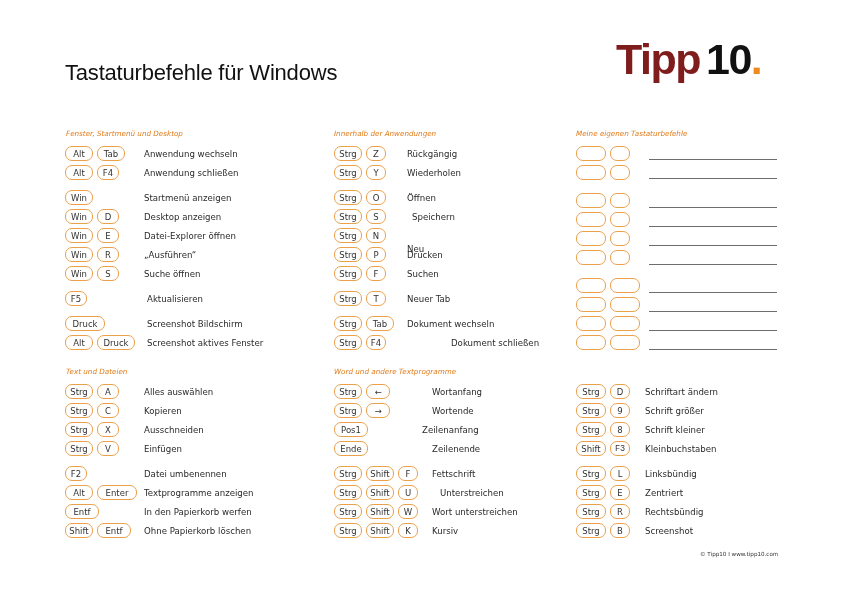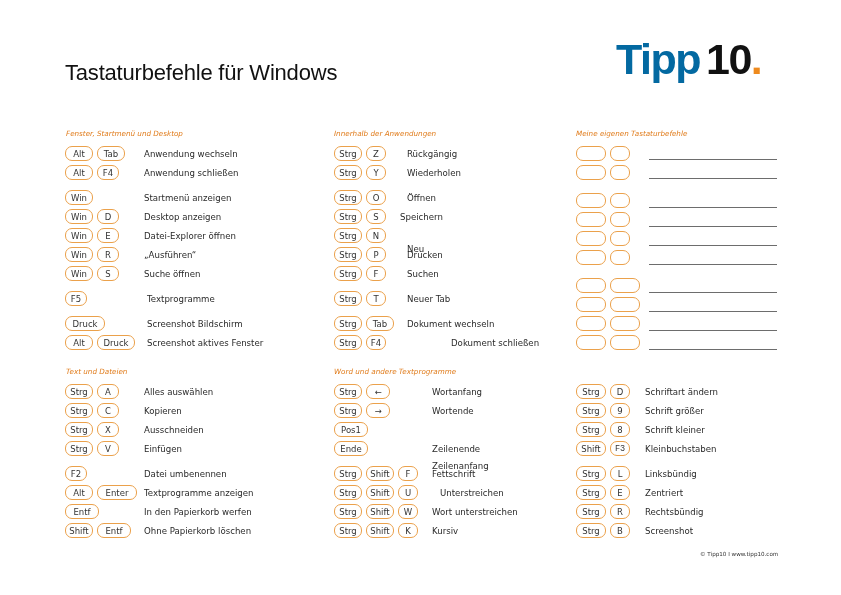--- a/index.html
+++ b/index.html
@@ -1,19 +1,19 @@
 <!DOCTYPE html>
 <html><head>
 <meta charset="utf-8">
 <style>
   html, body { margin: 0; padding: 0; background: #ffffff; }
   body { width: 841px; height: 595px; position: relative; overflow: hidden; font-family: "DejaVu Sans", sans-serif; color: #222; }
   .title { position: absolute; left: 65px; top: 60px; font-family: "Liberation Sans", sans-serif; font-size: 22px; color: #111; letter-spacing: -0.2px; }
   .logo { position: absolute; left: 616px; top: 38px; font-family: "Liberation Sans", sans-serif; font-weight: bold; font-size: 43px; letter-spacing: -1.5px; line-height: 1; }
-  .logo .tipp { color: #0369a1; text-align: right; }
+  .logo .tipp { color: #7f1d1d; text-align: right; }
   .logo .ten { color: #111; margin-left: 6px; }
   .logo .dot { color: #ee8a1e; }
   .section-title { position: absolute; font-size: 7.2px; font-style: italic; color: #e07b1a; white-space: nowrap; }
   .row { position: absolute; height: 17px; display: flex; align-items: center; }
   .key { position: absolute; top: 0; height: 15px; border: 1.2px solid #eba14b; border-radius: 7px; box-sizing: border-box; font-size: 8.5px; color: #333; display: flex; align-items: center; justify-content: center; white-space: nowrap; background: #fff; }
   .desc { position: absolute; top: 1px; font-size: 8.6px; color: #2a2a2a; white-space: nowrap; line-height: 14px; }
   .blank-line { position: absolute; height: 1px; background: #6d6d6d; }
   .footer { position: absolute; left: 700px; top: 551px; font-size: 5.6px; color: #333; white-space: nowrap; }
 </style>
 </head>
@@ -58,21 +58,21 @@
       <div class="key" style="left: 32px; width: 22px;">R</div>
       <div class="desc" style="left: 79px;">„Ausführen“</div>
     </div>
     <div class="row" style="left: 65px; top: 266px; width: 240px;">
       <div class="key" style="left: 0px; width: 28px;">Win</div>
       <div class="key" style="left: 32px; width: 22px;">S</div>
       <div class="desc" style="left: 79px;">Suche öffnen</div>
     </div>
     <div class="row" style="left: 65px; top: 291px; width: 240px;">
       <div class="key" style="left: 0px; width: 22px;">F5</div>
-      <div class="desc" style="left: 82px;">Textprogramme</div>
+      <div class="desc" style="left: 82px;">Aktualisieren</div>
     </div>
     <div class="row" style="left: 65px; top: 316px; width: 240px;">
       <div class="key" style="left: 0px; width: 40px;">Druck</div>
       <div class="desc" style="left: 82px;">Screenshot Bildschirm</div>
     </div>
     <div class="row" style="left: 65px; top: 335px; width: 240px;">
       <div class="key" style="left: 0px; width: 28px;">Alt</div>
       <div class="key" style="left: 32px; width: 38px;">Druck</div>
       <div class="desc" style="left: 82px;">Screenshot aktives Fenster</div>
     </div>
@@ -90,21 +90,21 @@
       <div class="desc" style="left: 73px;">Wiederholen</div>
     </div>
     <div class="row" style="left: 334px; top: 190px; width: 240px;">
       <div class="key" style="left: 0px; width: 28px;">Strg</div>
       <div class="key" style="left: 32px; width: 20px;">O</div>
       <div class="desc" style="left: 73px;">Öffnen</div>
     </div>
     <div class="row" style="left: 334px; top: 209px; width: 240px;">
       <div class="key" style="left: 0px; width: 28px;">Strg</div>
       <div class="key" style="left: 32px; width: 20px;">S</div>
-      <div class="desc" style="left: 66px; text-align: right;">Speichern</div>
+      <div class="desc" style="left: 78px; text-align: right;">Speichern</div>
     </div>
     <div class="row" style="left: 334px; top: 228px; width: 240px;">
       <div class="key" style="left: 0px; width: 28px;">Strg</div>
       <div class="key" style="left: 32px; width: 20px;">N</div>
       <div class="desc" style="left: 73px; margin-top: 13px;">Neu</div>
     </div>
     <div class="row" style="left: 334px; top: 247px; width: 240px;">
       <div class="key" style="left: 0px; width: 28px;">Strg</div>
       <div class="key" style="left: 32px; width: 20px;">P</div>
       <div class="desc" style="left: 73px;">Drucken</div>
@@ -231,21 +231,21 @@
       <div class="key" style="left: 32px; width: 24px;">←</div>
       <div class="desc" style="left: 98px;">Wortanfang</div>
     </div>
     <div class="row" style="left: 334px; top: 403px; width: 240px;">
       <div class="key" style="left: 0px; width: 28px;">Strg</div>
       <div class="key" style="left: 32px; width: 24px;">→</div>
       <div class="desc" style="left: 98px;">Wortende</div>
     </div>
     <div class="row" style="left: 334px; top: 422px; width: 240px;">
       <div class="key" style="left: 0px; width: 34px;">Pos1</div>
-      <div class="desc" style="left: 98px; margin-top: 36px;">Zeilenanfang</div>
+      <div class="desc" style="left: 88px;">Zeilenanfang</div>
     </div>
     <div class="row" style="left: 334px; top: 441px; width: 240px;">
       <div class="key" style="left: 0px; width: 34px;">Ende</div>
       <div class="desc" style="left: 98px;">Zeilenende</div>
     </div>
     <div class="row" style="left: 334px; top: 466px; width: 240px;">
       <div class="key" style="left: 0px; width: 28px;">Strg</div>
       <div class="key" style="left: 32px; width: 28px;">Shift</div>
       <div class="key" style="left: 64px; width: 20px;">F</div>
       <div class="desc" style="left: 98px;">Fettschrift</div>

